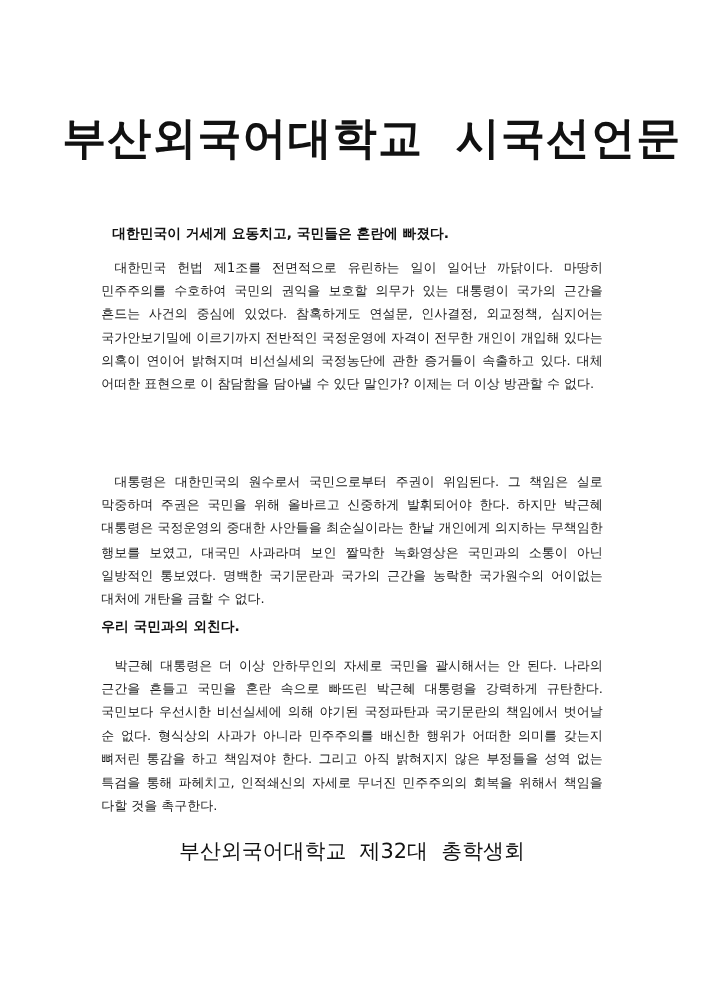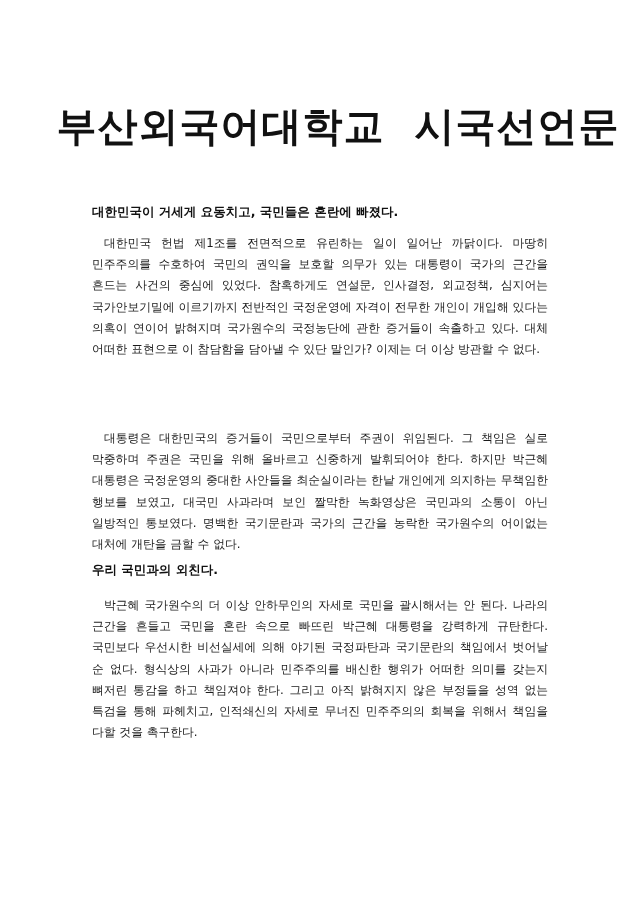--- a/index.html
+++ b/index.html
@@ -62,22 +62,23 @@
     white-space: pre;
   }
 </style>
 </head>
 <body>
 
 <div class="page">
 
   <div class="title">부산외국어대학교  시국선언문</div>
 
-  <div class="section-heading" style="top:203px;">대한민국이 거세게 요동치고, 국민들은 혼란에 빠졌다.</div>
-  <div class="para" style="top:233px;">대한민국 헌법 제1조를 전면적으로 유린하는 일이 일어난 까닭이다. 마땅히 민주주의를 수호하여 국민의 권익을 보호할 의무가 있는 대통령이 국가의 근간을 흔드는 사건의 중심에 있었다. 참혹하게도 연설문, 인사결정, 외교정책, 심지어는 국가안보기밀에 이르기까지 전반적인 국정운영에 자격이 전무한 개인이 개입해 있다는 의혹이 연이어 밝혀지며 국가원수의 국정농단에 관한 증거들이 속출하고 있다. 대체 어떠한 표현으로 이 참담함을 담아낼 수 있단 말인가? 이제는 더 이상 방관할 수 없다.</div>
+  <div class="section-heading" style="top:203px;margin-left:10px;">대한민국이 거세게 요동치고, 국민들은 혼란에 빠졌다.</div>
+  <div class="para" style="top:233px;">대한민국 헌법 제1조를 전면적으로 유린하는 일이 일어난 까닭이다. 마땅히 민주주의를 수호하여 국민의 권익을 보호할 의무가 있는 대통령이 국가의 근간을 흔드는 사건의 중심에 있었다. 참혹하게도 연설문, 인사결정, 외교정책, 심지어는 국가안보기밀에 이르기까지 전반적인 국정운영에 자격이 전무한 개인이 개입해 있다는 의혹이 연이어 밝혀지며 비선실세의 국정농단에 관한 증거들이 속출하고 있다. 대체 어떠한 표현으로 이 참담함을 담아낼 수 있단 말인가? 이제는 더 이상 방관할 수 없다.</div>
 
-  <div class="para" style="top:428px;">대통령은 대한민국의 증거들이 국민으로부터 주권이 위임된다. 그 책임은 실로 막중하며 주권은 국민을 위해 올바르고 신중하게 발휘되어야 한다. 하지만 박근혜 대통령은 국정운영의 중대한 사안들을 최순실이라는 한낱 개인에게 의지하는 무책임한 행보를 보였고, 대국민 사과라며 보인 짤막한 녹화영상은 국민과의 소통이 아닌 일방적인 통보였다. 명백한 국기문란과 국가의 근간을 농락한 국가원수의 어이없는 대처에 개탄을 금할 수 없다.</div>
+  <div class="para" style="top:428px;">대통령은 대한민국의 원수로서 국민으로부터 주권이 위임된다. 그 책임은 실로 막중하며 주권은 국민을 위해 올바르고 신중하게 발휘되어야 한다. 하지만 박근혜 대통령은 국정운영의 중대한 사안들을 최순실이라는 한낱 개인에게 의지하는 무책임한 행보를 보였고, 대국민 사과라며 보인 짤막한 녹화영상은 국민과의 소통이 아닌 일방적인 통보였다. 명백한 국기문란과 국가의 근간을 농락한 국가원수의 어이없는 대처에 개탄을 금할 수 없다.</div>
 
   <div class="section-heading" style="top:561px;">우리 국민과의 외친다.</div>
-  <div class="para" style="top:595px;">박근혜 국가원수의 더 이상 안하무인의 자세로 국민을 괄시해서는 안 된다. 나라의 근간을 흔들고 국민을 혼란 속으로 빠뜨린 박근혜 대통령을 강력하게 규탄한다. 국민보다 우선시한 비선실세에 의해 야기된 국정파탄과 국기문란의 책임에서 벗어날 순 없다. 형식상의 사과가 아니라 민주주의를 배신한 행위가 어떠한 의미를 갖는지 뼈저린 통감을 하고 책임져야 한다. 그리고 아직 밝혀지지 않은 부정들을 성역 없는 특검을 통해 파헤치고, 인적쇄신의 자세로 무너진 민주주의의 회복을 위해서 책임을 다할 것을 촉구한다.</div>
+  <div class="para" style="top:595px;">박근혜 대통령은 더 이상 안하무인의 자세로 국민을 괄시해서는 안 된다. 나라의 근간을 흔들고 국민을 혼란 속으로 빠뜨린 박근혜 대통령을 강력하게 규탄한다. 국민보다 우선시한 비선실세에 의해 야기된 국정파탄과 국기문란의 책임에서 벗어날 순 없다. 형식상의 사과가 아니라 민주주의를 배신한 행위가 어떠한 의미를 갖는지 뼈저린 통감을 하고 책임져야 한다. 그리고 아직 밝혀지지 않은 부정들을 성역 없는 특검을 통해 파헤치고, 인적쇄신의 자세로 무너진 민주주의의 회복을 위해서 책임을 다할 것을 촉구한다.</div>
 
+  <div class="signature">부산외국어대학교  제32대  총학생회</div>
 
 </div>
 
 </body></html>

